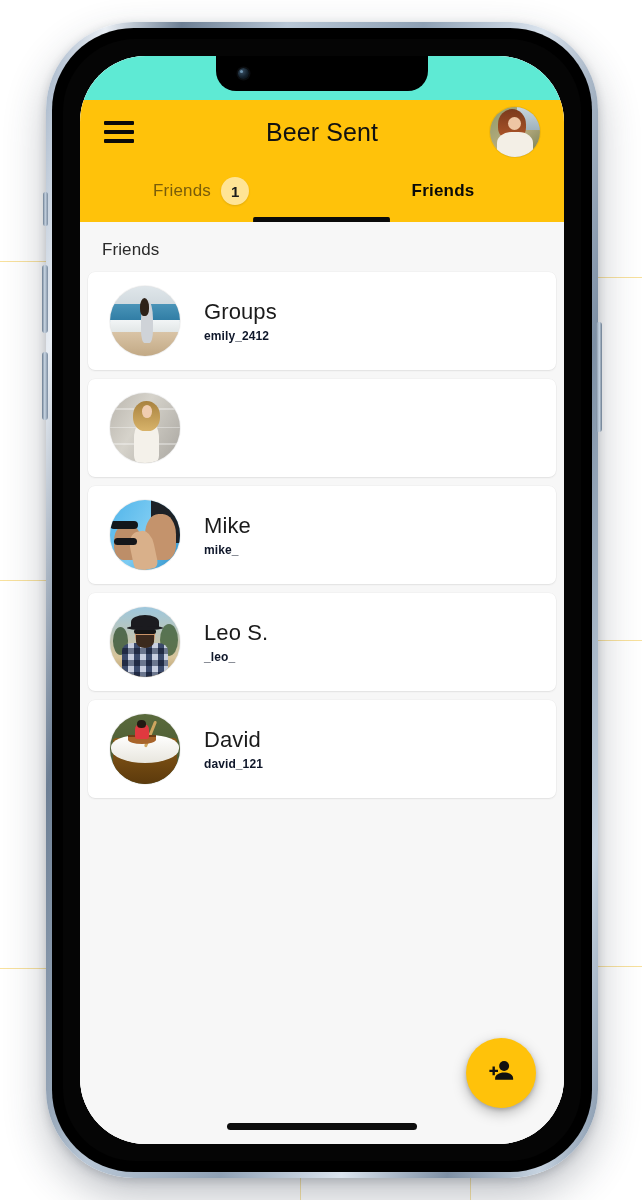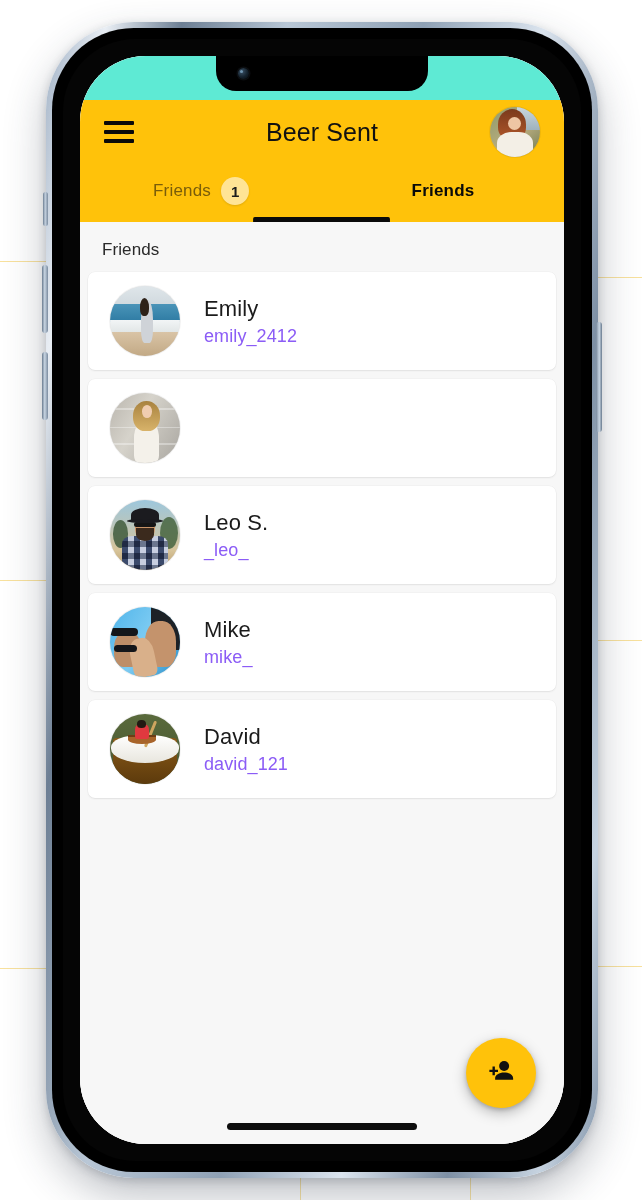--- a/index.html
+++ b/index.html
@@ -157,21 +157,21 @@
     min-height:98px; cursor:pointer;
     box-shadow:0 1px 2px rgba(0,0,0,.07), 0 0 0 .5px rgba(0,0,0,.04);
   }
   .av{
     width:70px; height:70px; border-radius:50%; overflow:hidden;
     flex:0 0 auto; position:relative; background:#ddd;
     box-shadow:0 0 0 1px rgba(0,0,0,.05);
   }
   .who{ margin-left:24px; display:flex; flex-direction:column; gap:4px; }
   .who .nm{ font-size:22px; color:#1b1b1b; letter-spacing:.1px; }
-  .who .un{ font-size:18px; color:#8b5cf6; letter-spacing:.1px; }
+  .who .un{ font-size:12px; color:#0f172a; letter-spacing:.1px;font-weight:bold; }
 
   
   .fab{
     position:absolute; right:28px; bottom:36px; width:70px; height:70px;
     border-radius:50%; background:#FFC20A; cursor:pointer;
     display:flex; align-items:center; justify-content:center;
     box-shadow:0 5px 14px rgba(0,0,0,.26), 0 2px 4px rgba(0,0,0,.18);
   }
 
   
@@ -325,36 +325,54 @@
                   <div class="sc emily">
                       <div class="sky"></div>
                       <div class="sea"></div>
                       <div class="foam"></div>
                       <div class="sand"></div>
                       <div class="fig"></div>
                       <div class="hair"></div>
                     </div>
                 </div>
                 <div class="who">
-                  <span class="nm">Emily</span>
+                  <span class="nm">Groups</span>
                   <span class="un">emily_2412</span>
                 </div>
               </div>
 
               <div class="card">
                 <div class="av">
                   <div class="sc isab">
                       <div class="wall"></div>
                       <div class="l1"></div>
                       <div class="l2"></div>
                       <div class="l3"></div>
                       <div class="dress"></div>
                       <div class="hair"></div>
                       <div class="face"></div>
                     </div>
+                </div>
+              </div>
+
+              <div class="card">
+                <div class="av">
+                  <div class="sc mike">
+                      <div class="sky"></div>
+                      <div class="dark"></div>
+                      <div class="h1"></div>
+                      <div class="h2"></div>
+                      <div class="g2"></div>
+                      <div class="arm"></div>
+                      <div class="g1"></div>
+                    </div>
+                </div>
+                <div class="who">
+                  <span class="nm">Mike</span>
+                  <span class="un">mike_</span>
                 </div>
               </div>
 
               <div class="card">
                 <div class="av">
                   <div class="sc leo">
                       <div class="sky"></div>
                       <div class="tree1"></div>
                       <div class="tree2"></div>
                       <div class="shirt"></div>
@@ -364,38 +382,20 @@
                       <div class="hat"></div>
                       <div class="brim"></div>
                     </div>
                 </div>
                 <div class="who">
                   <span class="nm">Leo S.</span>
                   <span class="un">_leo_</span>
                 </div>
               </div>
 
-              <div class="card">
-                <div class="av">
-                  <div class="sc mike">
-                      <div class="sky"></div>
-                      <div class="dark"></div>
-                      <div class="h1"></div>
-                      <div class="h2"></div>
-                      <div class="g2"></div>
-                      <div class="arm"></div>
-                      <div class="g1"></div>
-                    </div>
-                </div>
-                <div class="who">
-                  <span class="nm">Mike</span>
-                  <span class="un">mike_</span>
-                </div>
-              </div>
-
 
               <div class="card">
                 <div class="av">
                   <div class="sc david">
                       <div class="bg"></div>
                       <div class="beer"></div>
                       <div class="foam"></div>
                       <div class="oar"></div>
                       <div class="boat"></div>
                       <div class="body"></div>

